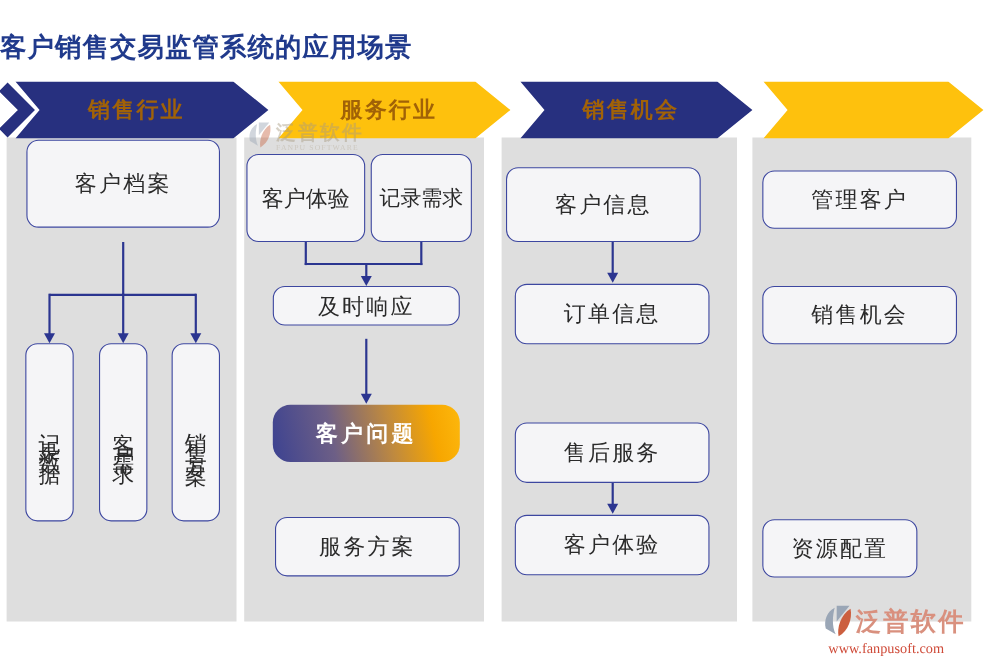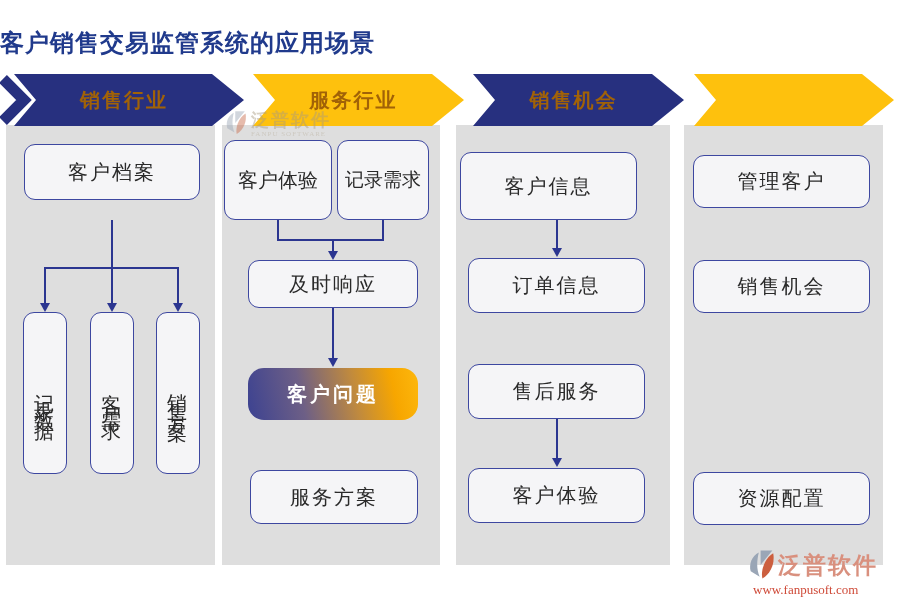--- a/index.html
+++ b/index.html
@@ -83,39 +83,39 @@
     <polyline points="3,5 24,26 3,47" stroke-width="11" fill="none" stroke="#27307F"></polyline>
     <polygon points="14,0 212,0 244,26 212,52 14,52 36,26" fill="#27307F"></polygon>
     <polygon points="253,0 432,0 464,26 432,52 253,52 275,26" fill="#FEC10D"></polygon>
     <polygon points="473,0 652,0 684,26 652,52 473,52 495,26" fill="#27307F"></polygon>
     <polygon points="694,0 862,0 894,26 862,52 694,52 716,26" fill="#FEC10D"></polygon>
   </svg>
   <div class="banner-label" style="left:36px;width:176px;">销售行业</div>
   <div class="banner-label" style="left:275px;width:157px;">服务行业</div>
   <div class="banner-label" style="left:495px;width:157px;">销售机会</div>
 
-  <div class="node" style="left:24px;top:144px;width:176px;height:56px;text-align:center;">客户档案</div>
+  <div class="node" style="left:24px;top:127px;width:176px;height:80px;text-align:center;">客户档案</div>
   <div class="node vert" style="left:23px;top:312px;width:44px;height:162px;">记录数据</div>
   <div class="node vert" style="left:90px;top:312px;width:44px;height:162px;">客户需求</div>
   <div class="node vert" style="left:156px;top:312px;width:44px;height:162px;">销售方案</div>
 
   <div class="node" style="left:224px;top:140px;width:108px;height:80px;letter-spacing:0;">客户体验</div>
   <div class="node" style="left:337px;top:140px;width:92px;height:80px;letter-spacing:0;font-size:19px;">记录需求</div>
-  <div class="node" style="left:248px;top:260px;width:170px;height:48px;">及时响应</div>
+  <div class="node" style="left:248px;top:260px;width:170px;height:36px;">及时响应</div>
   <div class="node highlight" style="left:248px;top:368px;width:170px;height:52px;">客户问题</div>
   <div class="node" style="left:250px;top:470px;width:168px;height:54px;">服务方案</div>
 
   <div class="node" style="left:460px;top:152px;width:177px;height:68px;">客户信息</div>
   <div class="node" style="left:468px;top:258px;width:177px;height:55px;">订单信息</div>
-  <div class="node" style="left:468px;top:364px;width:177px;height:55px;">售后服务</div>
+  <div class="node" style="left:468px;top:384px;width:177px;height:55px;">售后服务</div>
   <div class="node" style="left:468px;top:468px;width:177px;height:55px;">客户体验</div>
 
   <div class="node" style="left:693px;top:155px;width:177px;height:53px;">管理客户</div>
   <div class="node" style="left:693px;top:260px;width:177px;height:53px;text-align:right;">销售机会</div>
-  <div class="node" style="left:693px;top:472px;width:177px;height:53px;">资源配置</div>
+  <div class="node" style="left:693px;top:472px;width:141px;height:53px;">资源配置</div>
 
   <div class="watermark">
     <svg width="22" height="26" viewBox="0 0 30 34">
       <path d="M14 1 L27 1 L14 17 Z" fill="#9AA6B6"></path>
       <path d="M28 4 C30 14 26 26 16 32 C14 24 18 10 28 4 Z" fill="#C96A4A"></path>
       <path d="M12 3 C4 7 1 16 3 24 L13 30 C9 21 10 11 12 3 Z" fill="#9AA6B6"></path>
     </svg>
     <div class="wm-texts">
       <div class="wm-name">泛普软件</div>
       <div class="wm-sub">FANPU SOFTWARE</div>

